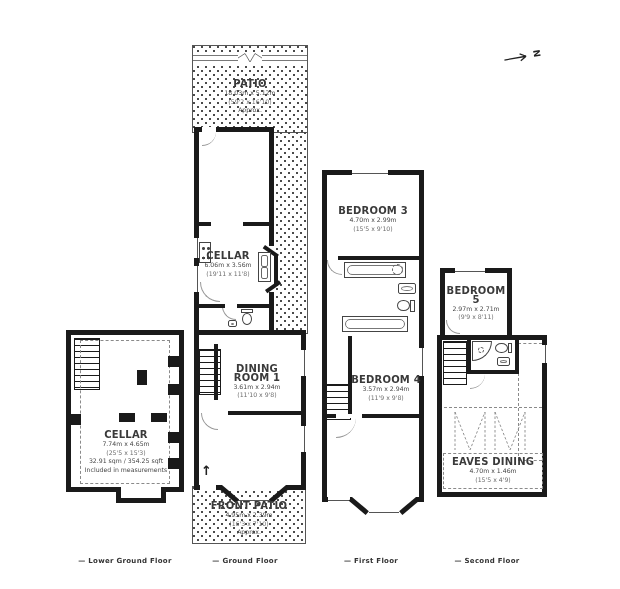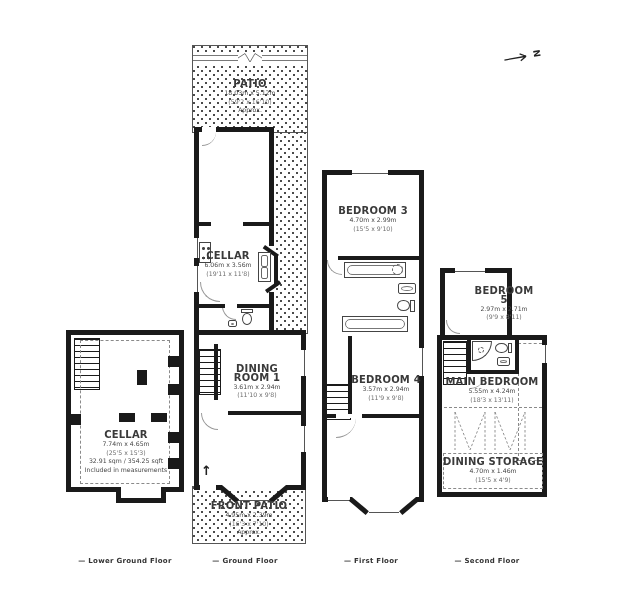--- a/index.html
+++ b/index.html
@@ -181,51 +181,46 @@
   <div class="win-h" style="left:328px;top:497px;width:22px;height:5px"></div>
 
   <i class="white" style="left:352px;top:497px;width:64px;height:5px"></i>
   <i class="diag" style="left:352px;top:497px;width:22px;height:5px;transform:rotate(40deg);transform-origin:0 0"></i>
   <i class="diag" style="left:394px;top:497px;width:22px;height:5px;transform:rotate(-40deg);transform-origin:100% 0"></i>
   <div class="win-h" style="left:369px;top:509px;width:30px;height:5px"></div>
   <div class="caption" style="left:312px;top:557px;width:118px">— First Floor</div>
 
   <div class="outline" style="left:440px;top:268px;width:72px;height:72px"></div>
   <div class="win-h" style="left:455px;top:268px;width:30px;height:5px"></div>
-  <div class="lbl" style="left:472px;top:287px;width:64px">
+  <div class="lbl" style="left:444px;top:287px;width:64px">
     <div class="nm">BEDROOM 5</div>
     <div class="dm">2.97m x 2.71m</div>
     <div class="ft">(9'9 x 8'11)</div>
   </div>
   <div class="arc" style="left:446px;top:320px;width:14px;height:14px"></div>
   <div class="outline" style="left:437px;top:335px;width:110px;height:162px"></div>
   <div class="stairs" style="left:443px;top:341px;width:24px;height:44px"></div>
   <i class="w" style="left:467px;top:340px;width:4px;height:34px"></i>
   <i class="w" style="left:467px;top:370px;width:52px;height:4px"></i>
   <i class="w" style="left:515px;top:340px;width:4px;height:34px"></i>
   <div class="cshower" style="left:472px;top:341px;width:20px;height:20px"></div>
   <div class="tank" style="left:508px;top:343px;width:4px;height:10px"></div>
   <div class="toilet" style="left:495px;top:343px;width:13px;height:10px"></div>
   <div class="sink" style="left:497px;top:357px;width:13px;height:9px"></div>
   <div class="arc" style="left:470px;top:374px;width:15px;height:15px;border-radius:0 0 100% 0;border-left:none;border-bottom:1px solid #999"></div>
   <div class="dash" style="left:518px;top:343px;width:24px;height:118px;border-right:none"></div>
   <div class="win-v" style="left:542px;top:345px;width:5px;height:18px"></div>
-  <div class="lbl" style="left:442px;top:378px;width:100px">
-    <div class="nm">MAIN BEDROOM</div>
-    <div class="dm">5.55m x 4.24m</div>
-    <div class="ft">(18'3 x 13'11)</div>
-  </div>
   <div class="dash" style="left:444px;top:407px;width:98px;height:0;border-left:none;border-right:none;border-bottom:none"></div>
   <svg class="abs" style="left:453px;top:410px" width="34" height="42" viewBox="0 0 34 42">
     <path d="M2 2 V40 M32 2 V40 M2 2 L17 40 L32 2" fill="none" stroke="#888" stroke-width="0.9" stroke-dasharray="2.5 2"></path>
   </svg>
   <svg class="abs" style="left:493px;top:410px" width="34" height="42" viewBox="0 0 34 42">
     <path d="M2 2 V40 M32 2 V40 M2 2 L17 40 L32 2" fill="none" stroke="#888" stroke-width="0.9" stroke-dasharray="2.5 2"></path>
   </svg>
   <div class="dash" style="left:443px;top:453px;width:100px;height:36px"></div>
   <div class="lbl" style="left:443px;top:458px;width:100px">
-    <div class="nm">DINING STORAGE</div>
+    <div class="nm">EAVES DINING</div>
     <div class="dm">4.70m x 1.46m</div>
     <div class="ft">(15'5 x 4'9)</div>
   </div>
   <div class="caption" style="left:428px;top:557px;width:118px">— Second Floor</div>
 
 </div>
 
 </body></html>

